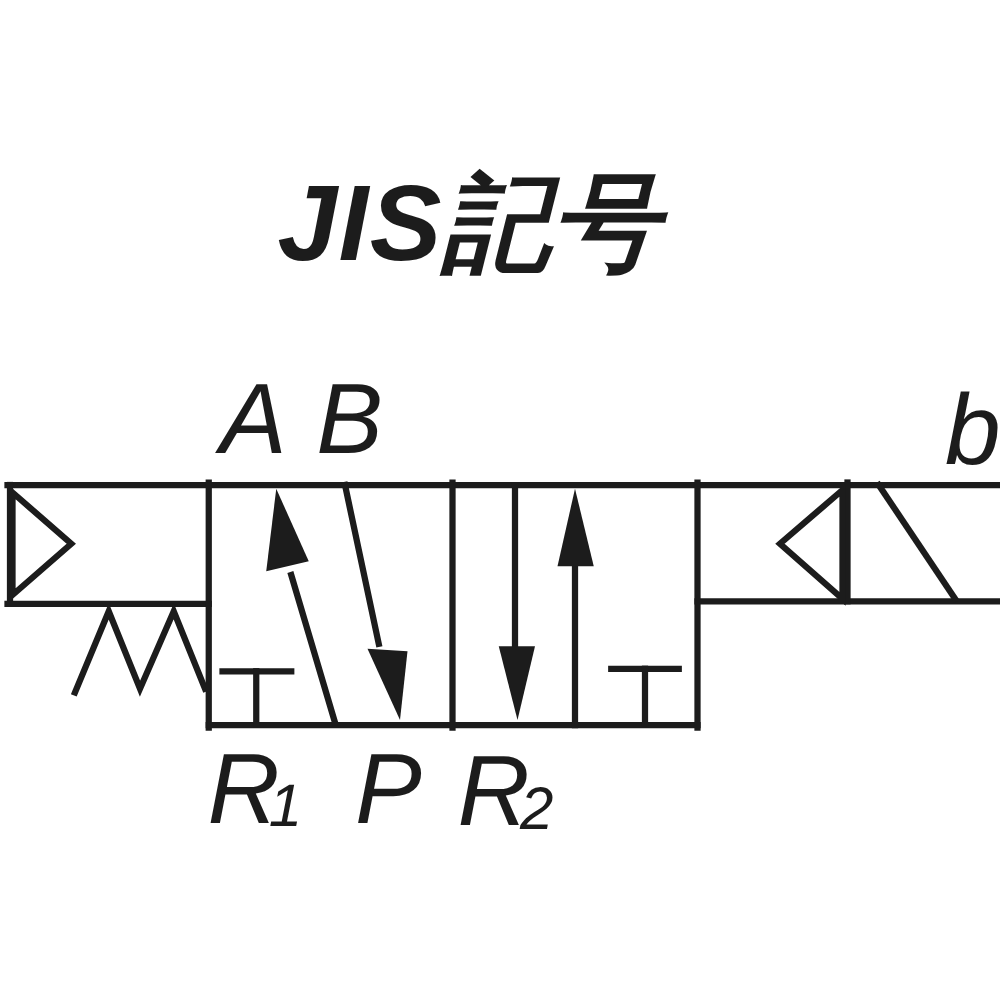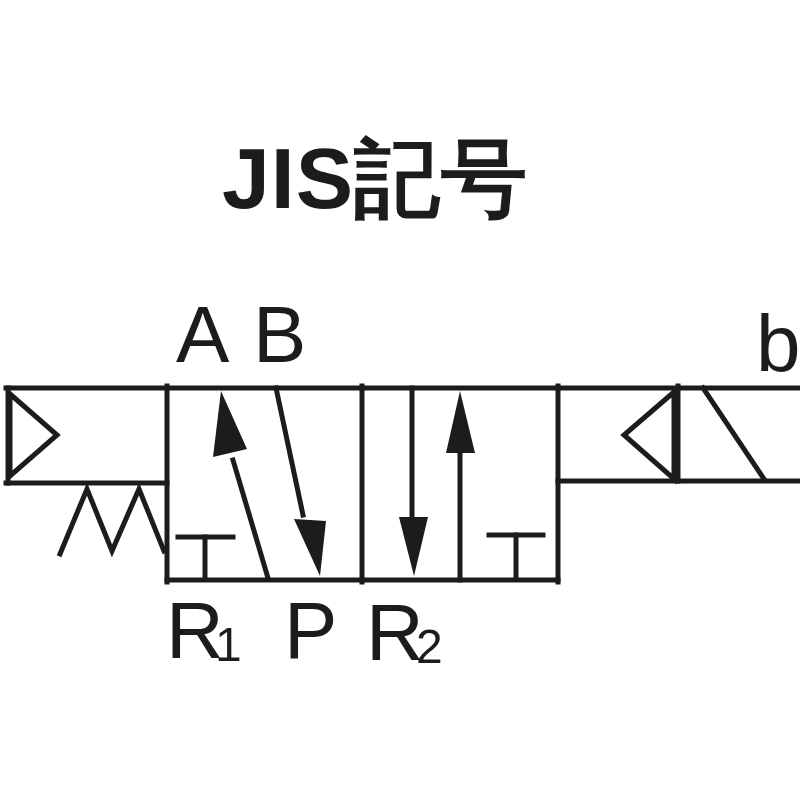--- a/index.html
+++ b/index.html
@@ -3,21 +3,21 @@
 <meta charset="utf-8">
 <style>
   :root { --line: #1c1c1c; --bg: #ffffff; }
   * { margin: 0; padding: 0; box-sizing: border-box; }
   html, body {
     width: 800px; height: 800px;
     background: var(--bg);
     font-family: "Liberation Sans", sans-serif;
     overflow: hidden;
   }
-  .canvas { position: relative; width: 752px; height: 800px; }
+  .canvas { position: relative; width: 752px; height: 800px; font-style: italic; }
   svg { position: absolute; left: 0; top: 0; color: var(--line); }
   svg text {
     fill: var(--line);
     font-family: "Liberation Sans", sans-serif;
   }
   .title-text { font-size: 86px; font-weight: 700; letter-spacing: 1px; }
   .port-text  { font-size: 80px; font-weight: 400; }
   .sub-text   { font-size: 48px; font-weight: 400; }
 </style>
 </head>

